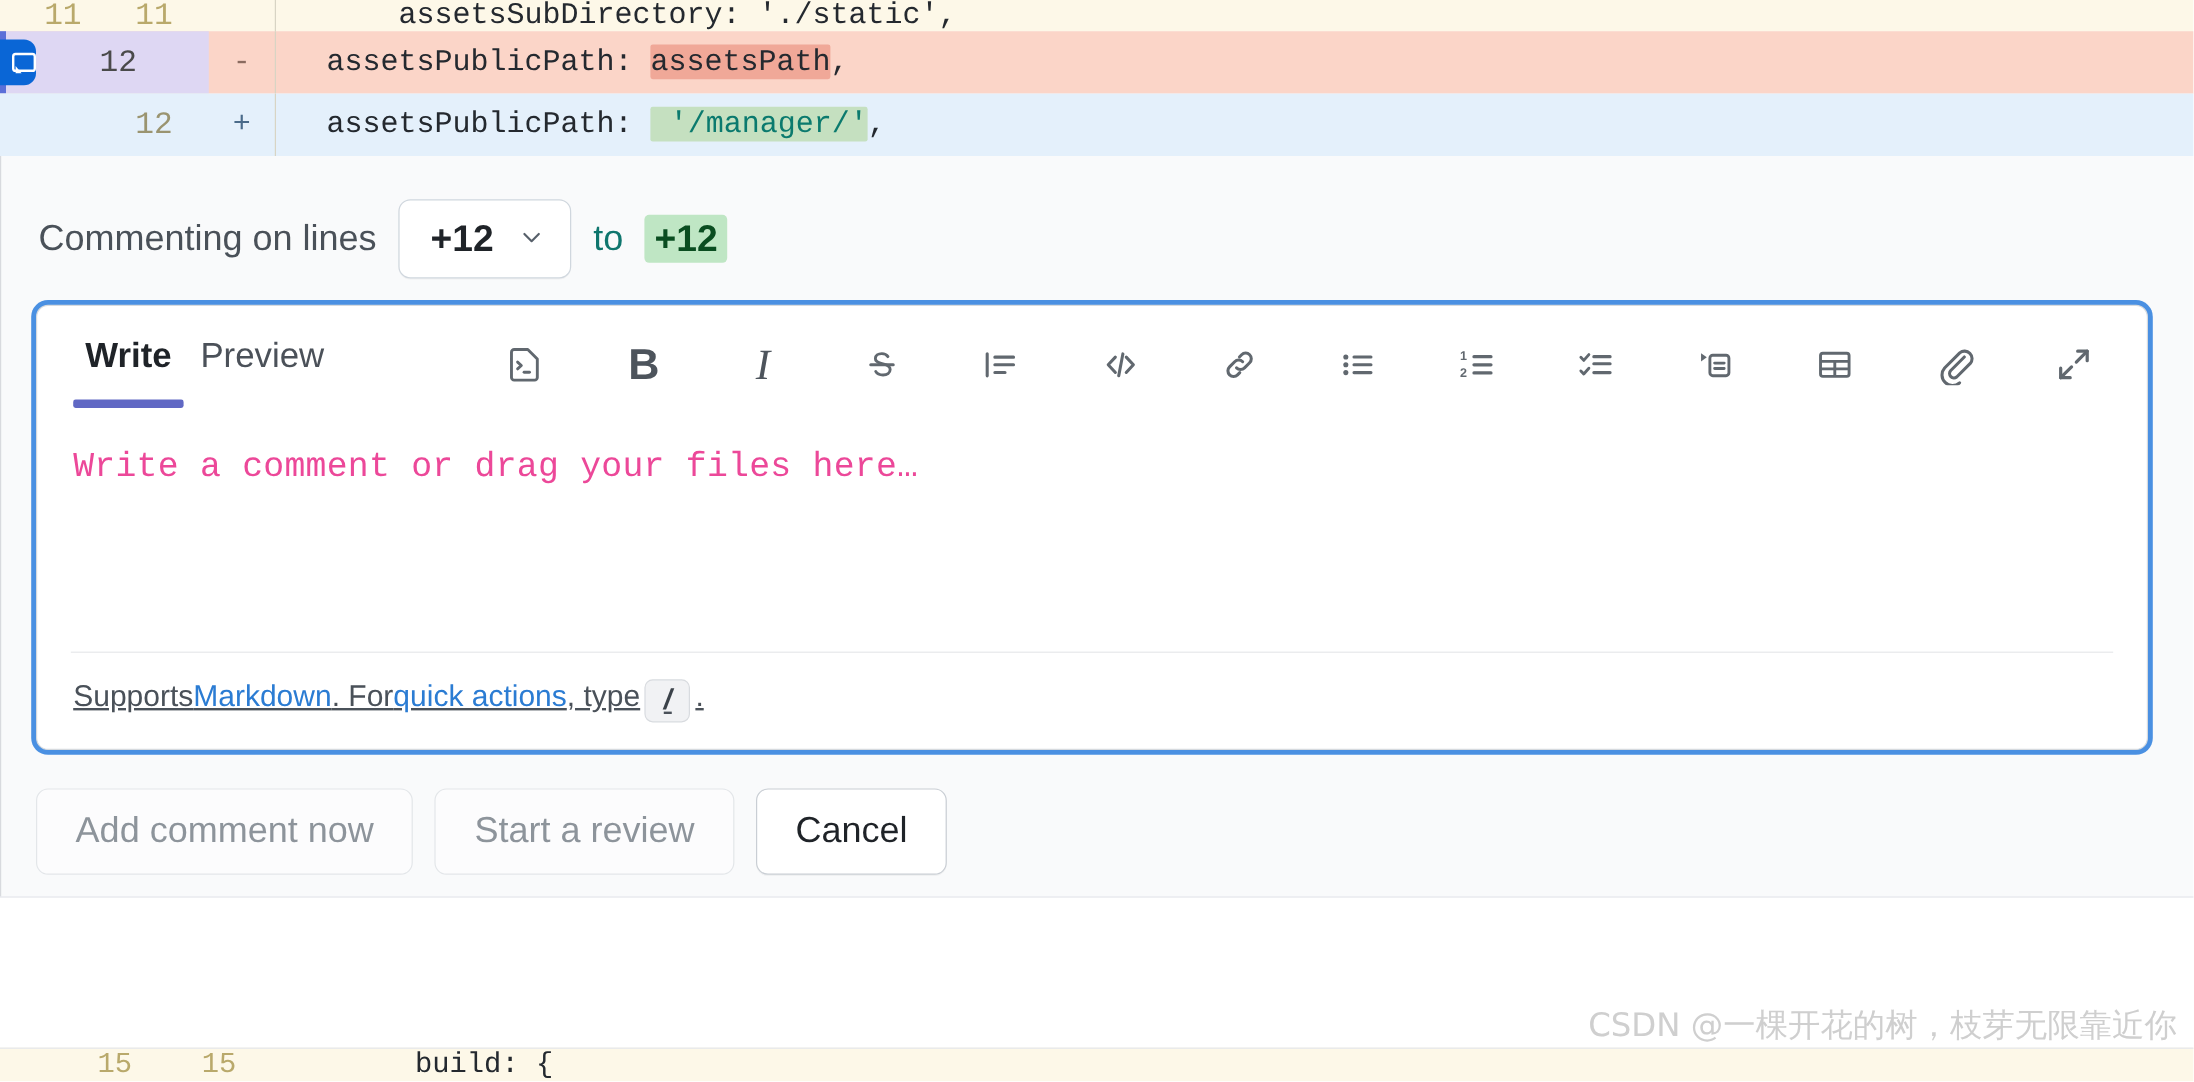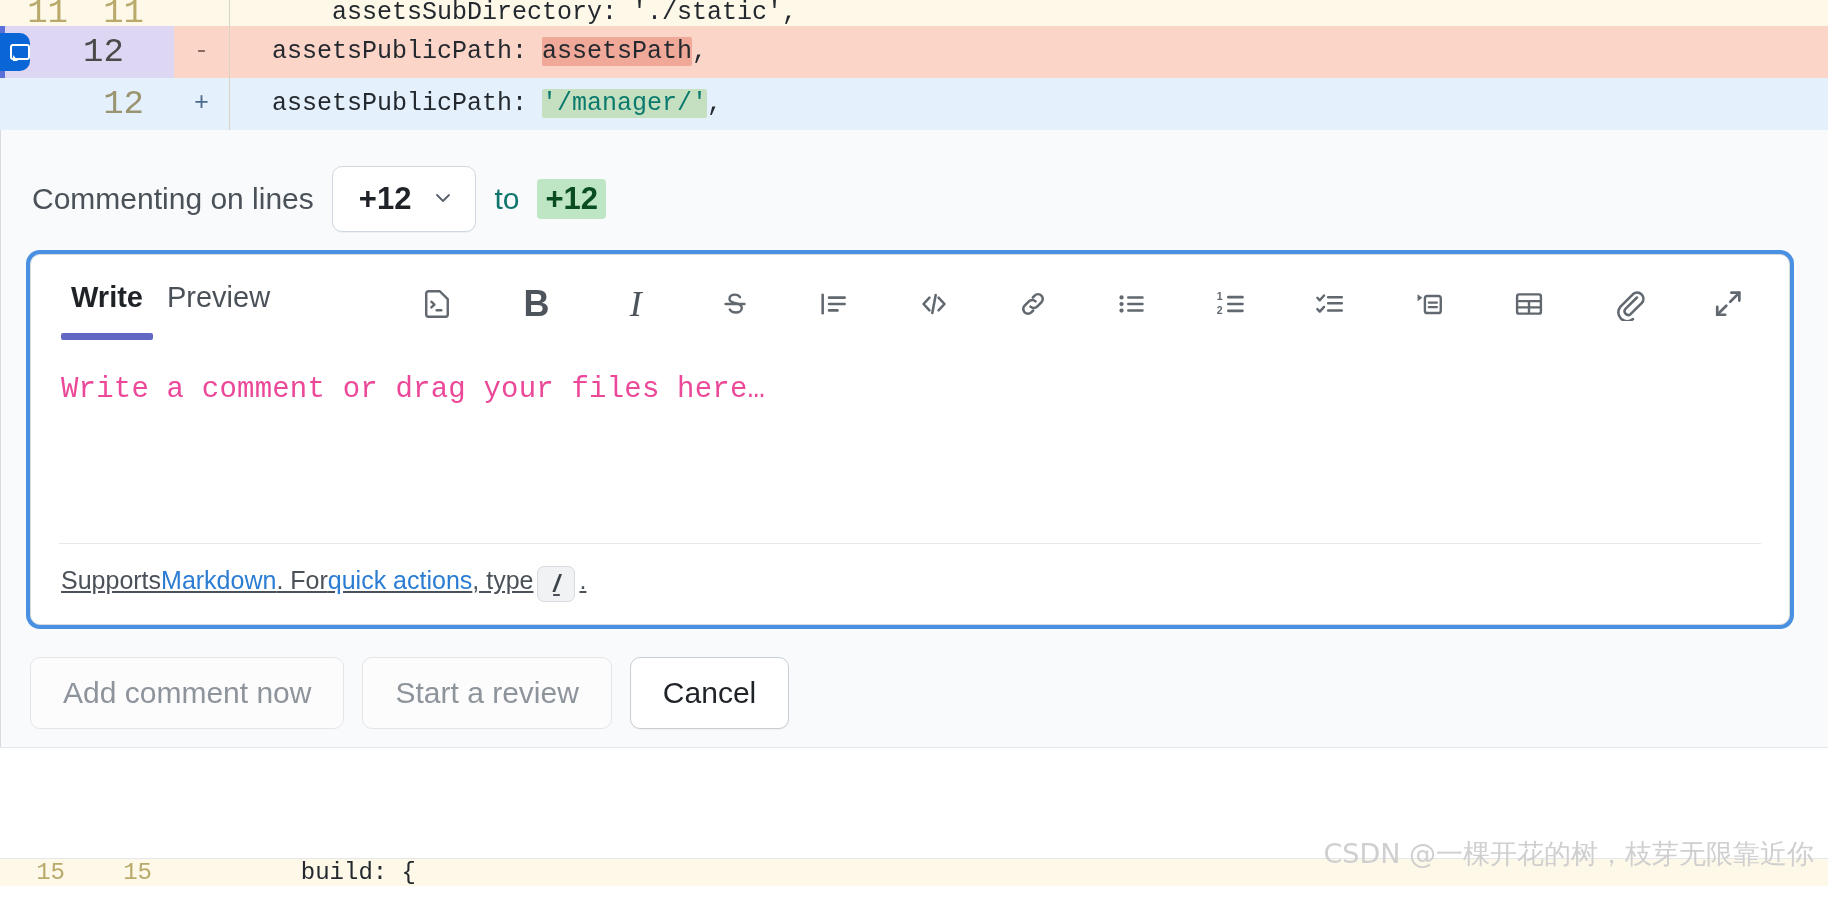--- a/index.html
+++ b/index.html
@@ -25,42 +25,42 @@
   .diff-row.ctx   { background: #fdf8e8; }
   .diff-row.del   { background: #fbd5c8; }
   .diff-row.add   { background: #e4f0fb; }
 
   .ln {
     width: 87px;
     min-width: 87px;
     text-align: right;
     padding-right: 22px;
     color: #57606a;
-    font-size: 34px;
+    font-size: 26px;
     user-select: none;
     justify-content: flex-end;
   }
   .diff-row.ctx .ln { background: #fdf8e8; color: #b9a96b; }
   .diff-row.del .ln-left  { background: #ded7f3; color: #4a4a4a; width: 174px; min-width:174px; }
   .diff-row.add .ln-left  { background: #e4f0fb; width: 174px; min-width:174px; color:#9a9470; }
   .diff-row.ctx .ln-left  { background: #fdf8e8; width: 174px; min-width:174px; }
 
   .gutter-border { border-right: 1px solid #d8d4c4; }
 
   .marker {
     width: 56px; min-width: 56px;
     text-align: center;
     color: #6e7781;
   }
   .diff-row.del .marker { color: #8a6b60; }
   .diff-row.add .marker { color: #4a6b8a; }
 
   .code { flex: 1; white-space: pre; color: #24292f; padding-left: 42px; }
   .tok-del-hl { background: #f0a898; border-radius: 2px; }
-  .tok-add-hl { background: #c5e0c0; border-radius: 2px; color: #0b7a6e; }
+  .tok-add-hl { background: #c5e0c0; border-radius: 2px; color: #0b7a6e; padding-left: 16px; }
 
   .comment-bubble {
     position: absolute;
     left: -16px; top: 7px;
     width: 46px; height: 38px;
     background: #0a66d6;
     border-radius: 10px;
     z-index: 5;
   }
   .comment-bubble::after {
@@ -241,30 +241,31 @@
     cursor: pointer;
     font-family: "Liberation Sans", sans-serif;
     line-height: 1;
   }
   .btn.disabled { color: #8d949b; border-color: #e3e6e9; background: #fcfcfd; cursor: default; }
   .btn.strong { color: #1f2328; border-color: #c9ced4; box-shadow: 0 1px 0 rgba(27,31,36,0.04); }
 
   
   .bottom-strip {
     position: absolute;
-    left: 0; right: 0; bottom: 16px;
+    left: 0; right: 0; bottom: 1px;
     height: 28px;
     background: #fdf8e8;
     border-top: 1px solid #e4e7eb;
     display: flex;
     font-family: "Liberation Mono", monospace;
     font-size: 24px;
     color: #b9a96b;
     align-items: flex-start;
     overflow: hidden;
+    padding-left: 45px;
   }
   .bottom-strip .ln2 {
     width: 87px; min-width: 87px; text-align: right; padding-right: 22px;
   }
   .bottom-strip .code2 { padding-left: 98px; color: #24292f; white-space: pre; }
 
   .watermark {
     position: absolute;
     right: 14px; bottom: 30px;
     font-size: 27px;

